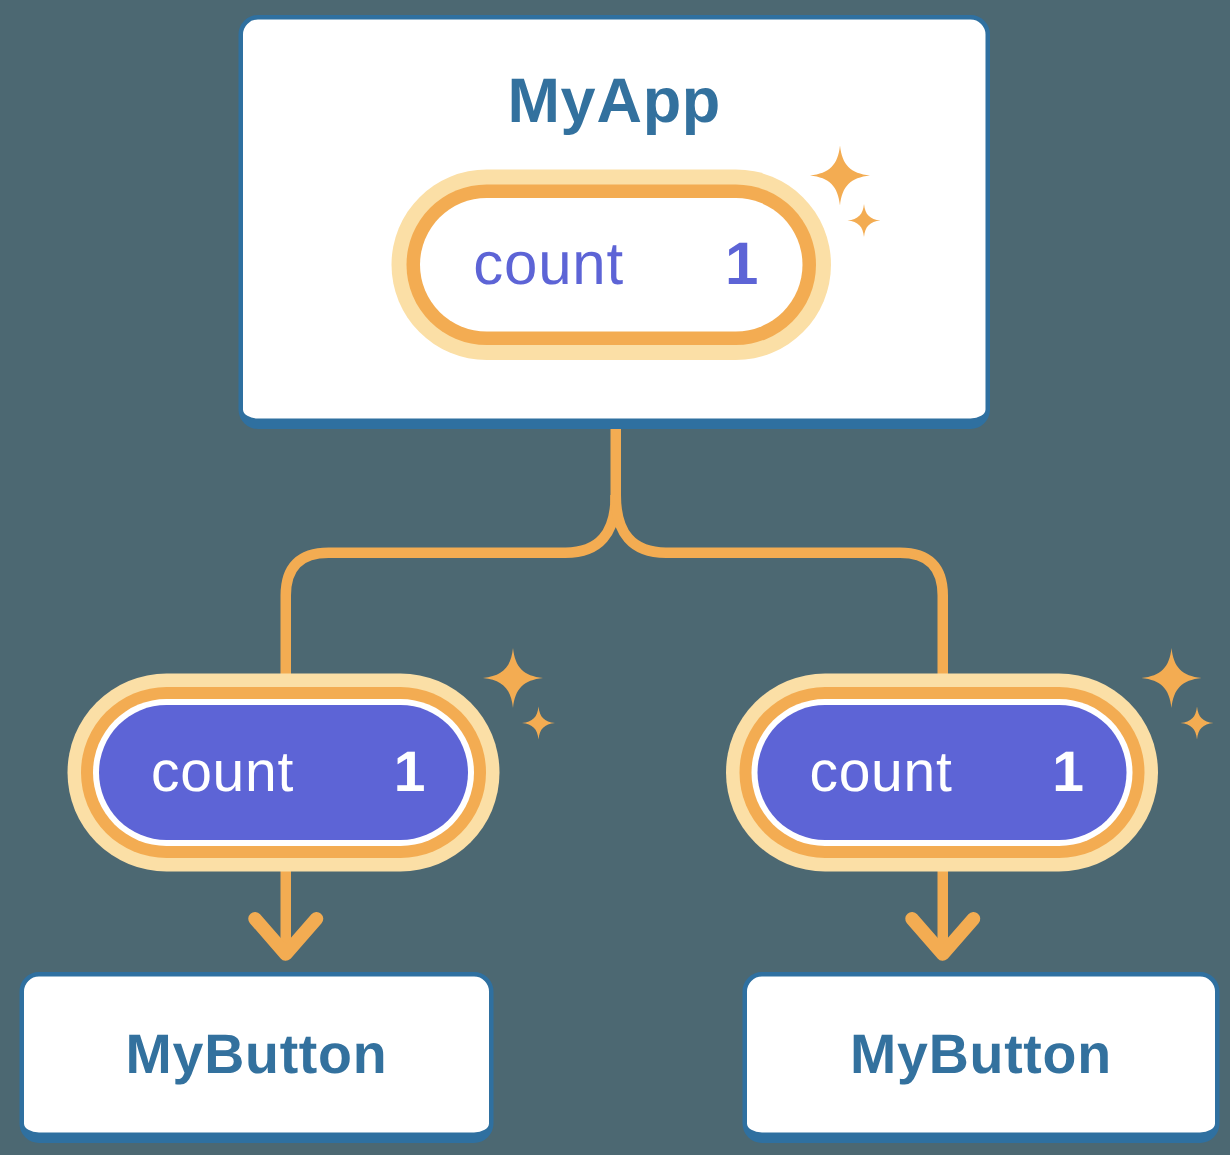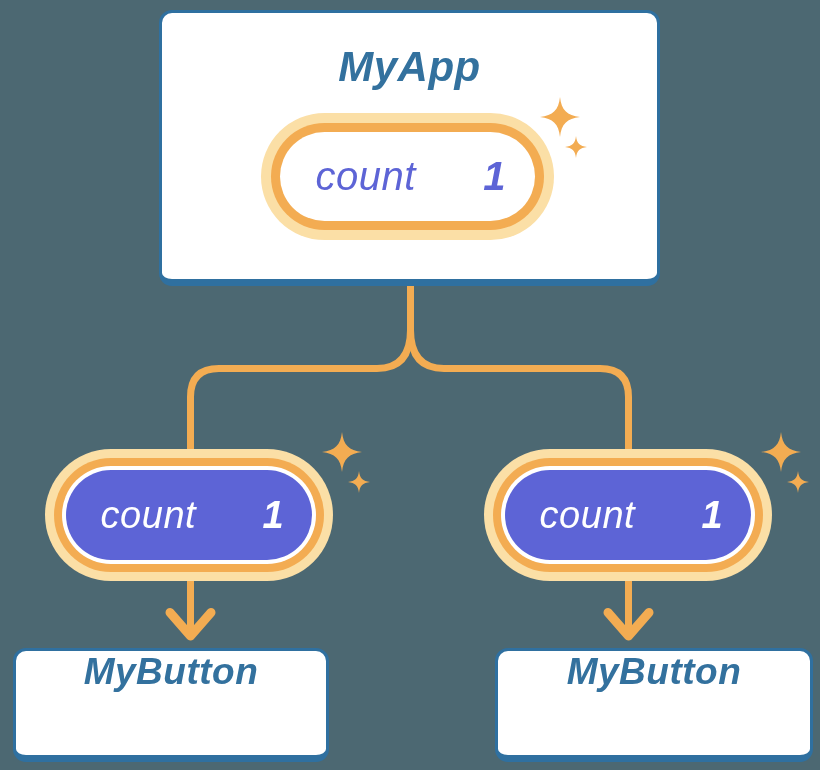--- a/index.html
+++ b/index.html
@@ -2,37 +2,37 @@
 <html><head>
 <meta charset="utf-8">
 <style>
   html, body { margin: 0; padding: 0; }
   body {
     width: 820px; height: 770px;
     background: #4C6872;
     font-family: "Liberation Sans", sans-serif;
     overflow: hidden;
   }
-  .stage { position: relative; width: 820px; height: 770px; font-style: italic; }
+  .stage { position: relative; width: 820px; height: 770px; }
 
   svg.layer { position: absolute; left: 0; top: 0; width: 820px; height: 770px; }
   .connectors { z-index: 0; }
   .sparkles   { z-index: 2; pointer-events: none; }
 
   .card {
     position: absolute;
     box-sizing: border-box;
     background: #FFFFFF;
     border: 3px solid #2F70A0;
     border-bottom-width: 7px;
     border-radius: 13px;
     z-index: 1;
   }
   .app-card { left: 159px; top: 10px; width: 501px; height: 276px; }
-  .btn-card { display: flex; justify-content: center; }
+  .btn-card { display: flex; align-items: center; justify-content: center; }
   .btn-card.left  { left: 13px;  top: 648px; width: 316px; height: 114px; }
   .btn-card.right { left: 495px; top: 648px; width: 318px; height: 114px; }
 
   .card-title {
     color: #33719E;
     font-weight: 700;
     letter-spacing: 0.5px;
     text-align: center;
   }
   .app-card .card-title { margin-top: 30px; font-size: 42px; }

